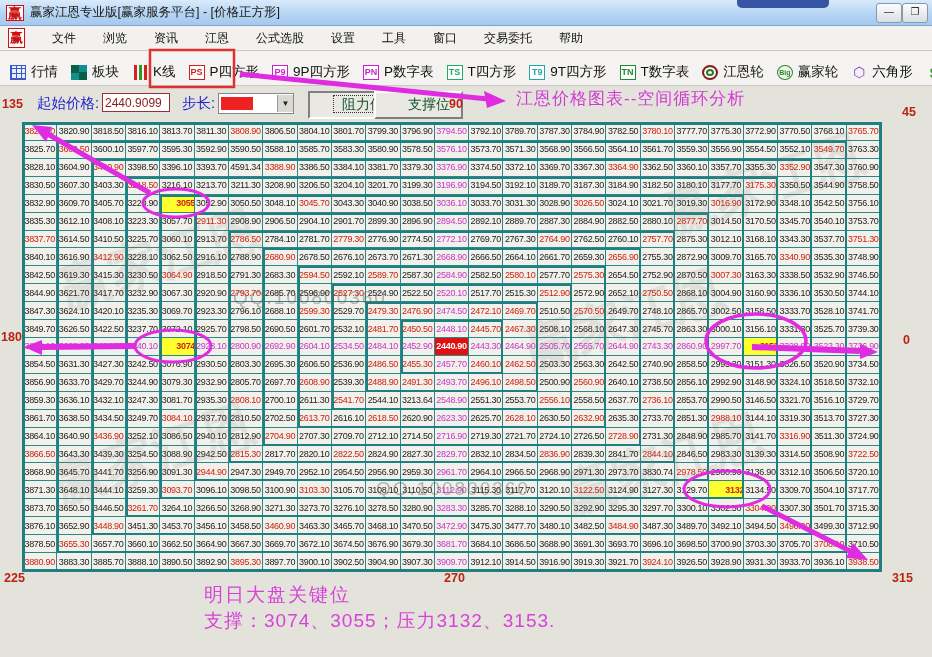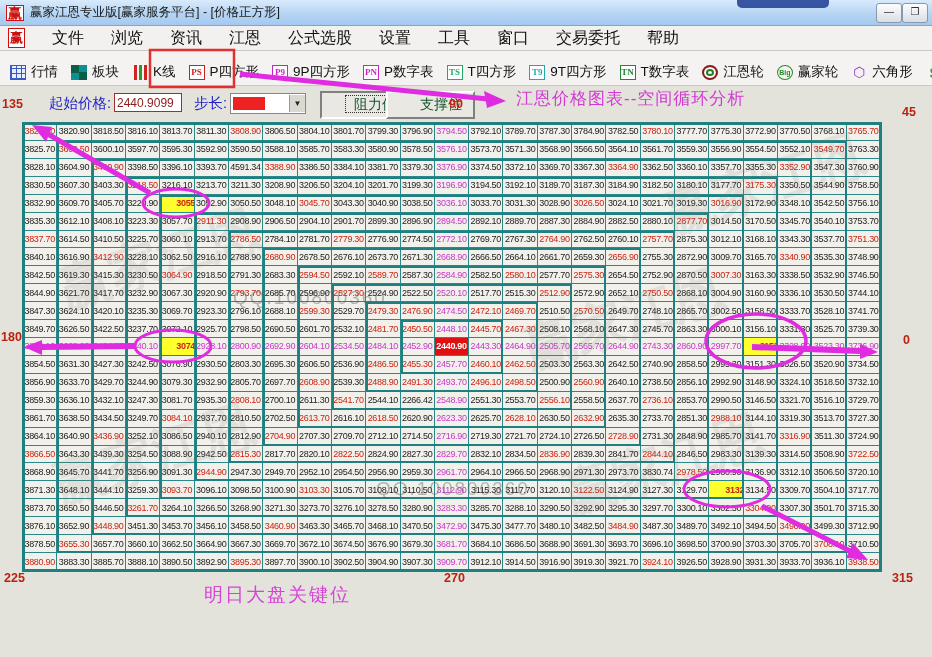--- a/index.html
+++ b/index.html
@@ -13,41 +13,41 @@
     padding:0 1px;background:#fff;line-height:14px;}
   #title-text{font-size:12.5px;color:#1a1a1a;}
   #title-artifact{position:absolute;left:737px;top:0;width:92px;height:8px;background:#27459a;
     border-radius:0 0 5px 5px;opacity:.9;}
   .winbtn{position:absolute;top:3px;width:24px;height:18px;border:1px solid #8899aa;border-radius:3px;
     background:linear-gradient(#fdfdfd,#d8dee6);font-size:10px;line-height:16px;text-align:center;color:#333;}
   
   #menubar{position:absolute;left:0;top:26px;width:932px;height:25px;background:#f2f1ef;
     border-bottom:1px solid #c9c8c2;display:flex;align-items:center;gap:27px;padding-left:8px;box-sizing:border-box;}
   #menu-logo{color:#cc1111;font-weight:bold;font-size:13px;border:1px solid #cc1111;background:#fff;padding:0 1px;}
-  .menu-item{font-size:16px;color:#111;white-space:nowrap;}
+  .menu-item{font-size:12px;color:#111;white-space:nowrap;}
   
   #toolbar{position:absolute;left:0;top:51px;width:932px;height:35px;background:#f4f3f1;
     border-bottom:1px solid #c9c8c2;display:flex;align-items:center;gap:13px;padding-left:10px;box-sizing:border-box;}
   .tb-item{display:flex;align-items:center;white-space:nowrap;margin-top:8px;}
   .tb-label{font-size:13.5px;color:#111;}
   .ic{width:16px;height:15px;margin-right:5px;display:inline-flex;align-items:center;justify-content:center;
       font-size:9px;font-weight:bold;box-sizing:border-box;flex:none;}
-  .ic-letters{border:1px solid currentColor;background:#fff;font-family:Liberation Serif, serif;}
+  .ic-letters{border:1px solid currentColor;background:#fff;}
   .ic-table{border:1px solid #3a58c8;background:
     repeating-linear-gradient(0deg,#3a58c8 0 1px,rgba(0,0,0,0) 1px 5px),
     repeating-linear-gradient(90deg,#3a58c8 0 1px,#e8f0ff 1px 5px);}
   .ic-blocks{background:conic-gradient(#0f8f8f 25%,#0a5f46 0 50%,#0f8f8f 0 75%,#0a5f46 0);}
   .ic-kline{background:linear-gradient(90deg,rgba(0,0,0,0) 0 2px,#d22222 2px 5px,rgba(0,0,0,0) 5px 7px,
     #2a9a2a 7px 10px,rgba(0,0,0,0) 10px 12px,#d22222 12px 15px,rgba(0,0,0,0) 15px);}
   .ic-wheel{border-radius:50%;border:2px solid #8b1a1a;box-shadow:inset 0 0 0 2px #fff,inset 0 0 0 4px #2a7a2a;}
   .ic-big{border-radius:50%;border:1px solid #2a8a2a;color:#2a8a2a;font-size:7px;}
   .ic-hex{color:#8833cc;font-size:14px;}
   .ic-dollar{color:#3aa33a;font-size:15px;}
   
-  #controlbar{position:absolute;left:16px;top:87px;width:825px;height:31px;background:#ececе6;}
+  #controlbar{position:absolute;left:4px;top:87px;width:825px;height:31px;background:#ececе6;}
   .ctl-label{position:absolute;font-size:14.5px;color:#2222cc;top:7px;}
   #start-price-input{position:absolute;left:98px;top:6px;width:62px;height:17px;border:1px solid #9a3030;
     background:#fff;color:#8b2020;font-size:12px;padding:0 2px;font-family:"Liberation Sans",sans-serif;}
   #step-combo{position:absolute;left:214px;top:6px;width:74px;height:19px;background:#fff;
     border:1px solid #888;display:flex;align-items:center;}
   #step-swatch{width:32px;height:13px;margin-left:2px;}
   #step-arrow{margin-left:auto;width:15px;height:17px;background:#d9d9d2;border-left:1px solid #999;
     font-size:8px;text-align:center;line-height:17px;color:#222;}
   .ctl-btn{position:absolute;top:4px;width:64px;height:24px;font-size:14px;color:#14532d;text-align:center;
     line-height:22px;background:#e9e8e2;padding-left:21px;}
@@ -560,21 +560,21 @@
       <div class="cell">3636.10</div>
       <div class="cell">3432.10</div>
       <div class="cell">3247.30</div>
       <div class="cell">3081.70</div>
       <div class="cell">2935.30</div>
       <div class="cell red">2808.10</div>
       <div class="cell">2700.10</div>
       <div class="cell">2611.30</div>
       <div class="cell red">2541.70</div>
       <div class="cell">2544.10</div>
-      <div class="cell">2266.42</div>
+      <div class="cell">3213.64</div>
       <div class="cell mag">2548.90</div>
       <div class="cell">2551.30</div>
       <div class="cell">2553.70</div>
       <div class="cell red">2556.10</div>
       <div class="cell">2558.50</div>
       <div class="cell">2637.70</div>
       <div class="cell red">2736.10</div>
       <div class="cell">2853.70</div>
       <div class="cell">2990.50</div>
       <div class="cell">3146.50</div>
@@ -856,13 +856,14 @@
     <line x1="134" y1="346" x2="42" y2="347" stroke="#e02ce0" stroke-width="6"></line>
     <polygon points="24,347 42,340 42,355" fill="#e02ce0"></polygon>
     <line x1="752" y1="347" x2="860" y2="351" stroke="#e02ce0" stroke-width="6"></line>
     <polygon points="878,352 860,344 860,359" fill="#e02ce0"></polygon>
     <line x1="762" y1="506" x2="850" y2="551" stroke="#e02ce0" stroke-width="5"></line>
     <polygon points="868,560 846,558 853,543" fill="#e02ce0"></polygon>
   </svg>
 
   <div id="bottom-line1">明日大盘关键位</div>
   <div id="callout-text">江恩价格图表--空间循环分析</div>
+  <div id="bottom-line2">支撑：3074、3055；压力3132、3153.</div>
 </div>
 
 </body></html>

